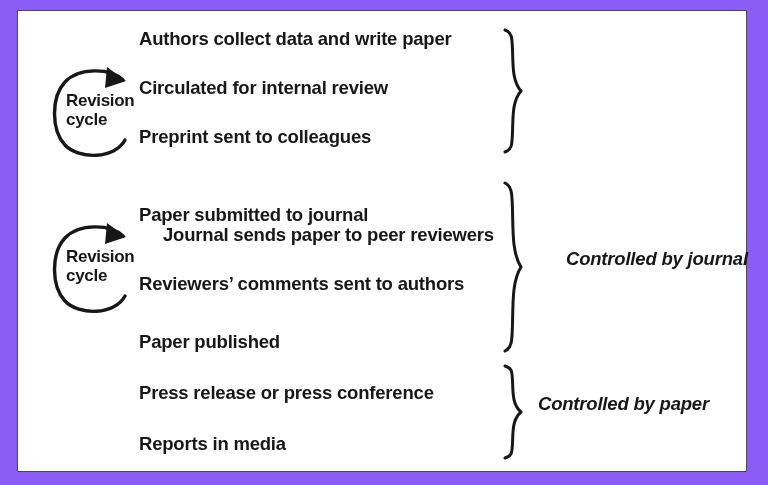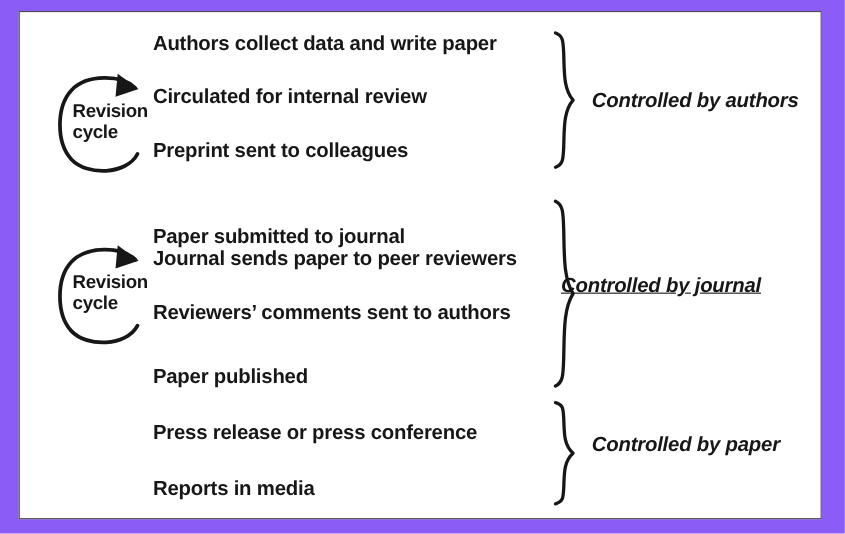--- a/index.html
+++ b/index.html
@@ -91,21 +91,21 @@
 </head>
 <body>
 
 <div id="figure">
   <div class="frame"></div>
 
   <div class="step" id="step-0" style="top: 30px;">Authors collect data and write paper</div>
   <div class="step" id="step-1" style="top: 79px;">Circulated for internal review</div>
   <div class="step" id="step-2" style="top: 128px;">Preprint sent to colleagues</div>
   <div class="step" id="step-3" style="top: 177px; margin-top: 29px;">Paper submitted to journal</div>
-  <div class="step" id="step-4" style="top: 226px;">Journal sends paper to peer reviewers</div>
+  <div class="step" id="step-4" style="top: 226px; margin-left: 24px;">Journal sends paper to peer reviewers</div>
   <div class="step" id="step-6" style="top: 333px;">Paper published</div>
   <div class="step" id="step-5" style="top: 275px;">Reviewers’ comments sent to authors</div>
   <div class="step" id="step-7" style="top: 384px;">Press release or press conference</div>
   <div class="step" id="step-8" style="top: 435px;">Reports in media</div>
 
   <div class="cycle" id="cycle-0" style="left: 45px; top: 64px;">
     <svg width="96" height="96" viewBox="0 0 96 96">
       <path d="M 78 16 C 66 4, 34 3, 20 18 C 6 33, 6 66, 20 81 C 34 96, 70 95, 80 76" fill="none" stroke="#171717" stroke-width="3.4" stroke-linecap="round"></path>
       <path d="M 62 3 L 81 17 L 60 24 Z" fill="#171717"></path>
     </svg>
@@ -124,28 +124,27 @@
       <div>Revision</div>
       <div>cycle</div>
     </div>
   </div>
 
   <div class="brace" id="brace-0" style="left: 503px; top: 30px;">
     <svg id="brace-svg-0" width="22" height="122" viewBox="0 0 22 100" preserveAspectRatio="none">
       <path d="M 2 0 C 9 2, 9 6, 9.5 16 C 10 30, 9.5 42, 18 50 C 9.5 58, 10 70, 9.5 84 C 9 94, 9 98, 2 100" fill="none" stroke="#171717" stroke-width="3" stroke-linecap="round" stroke-linejoin="round" vector-effect="non-scaling-stroke"></path>
     </svg>
   </div>
-  <div class="group-caption" id="caption-0" style="left: 538px; top: 82px;">Controlled by authors</div>
 
   <div class="brace" id="brace-1" style="left: 503px; top: 183px;">
     <svg id="brace-svg-1" width="22" height="168" viewBox="0 0 22 100" preserveAspectRatio="none">
       <path d="M 2 0 C 9 2, 9 6, 9.5 16 C 10 30, 9.5 42, 18 50 C 9.5 58, 10 70, 9.5 84 C 9 94, 9 98, 2 100" fill="none" stroke="#171717" stroke-width="3" stroke-linecap="round" stroke-linejoin="round" vector-effect="non-scaling-stroke"></path>
     </svg>
   </div>
-  <div class="group-caption" id="caption-1" style="left: 510px; top: 250px; text-decoration: underline;">Controlled by journal</div>
+  <div class="group-caption" id="caption-1" style="left: 566px; top: 250px;">Controlled by journal</div>
 
   <div class="brace" id="brace-2" style="left: 503px; top: 366px;">
     <svg id="brace-svg-2" width="22" height="92" viewBox="0 0 22 100" preserveAspectRatio="none">
       <path d="M 2 0 C 9 2, 9 6, 9.5 16 C 10 30, 9.5 42, 18 50 C 9.5 58, 10 70, 9.5 84 C 9 94, 9 98, 2 100" fill="none" stroke="#171717" stroke-width="3" stroke-linecap="round" stroke-linejoin="round" vector-effect="non-scaling-stroke"></path>
     </svg>
   </div>
   <div class="group-caption" id="caption-2" style="left: 538px; top: 395px;">Controlled by paper</div>
 </div>
 
 </body></html>

